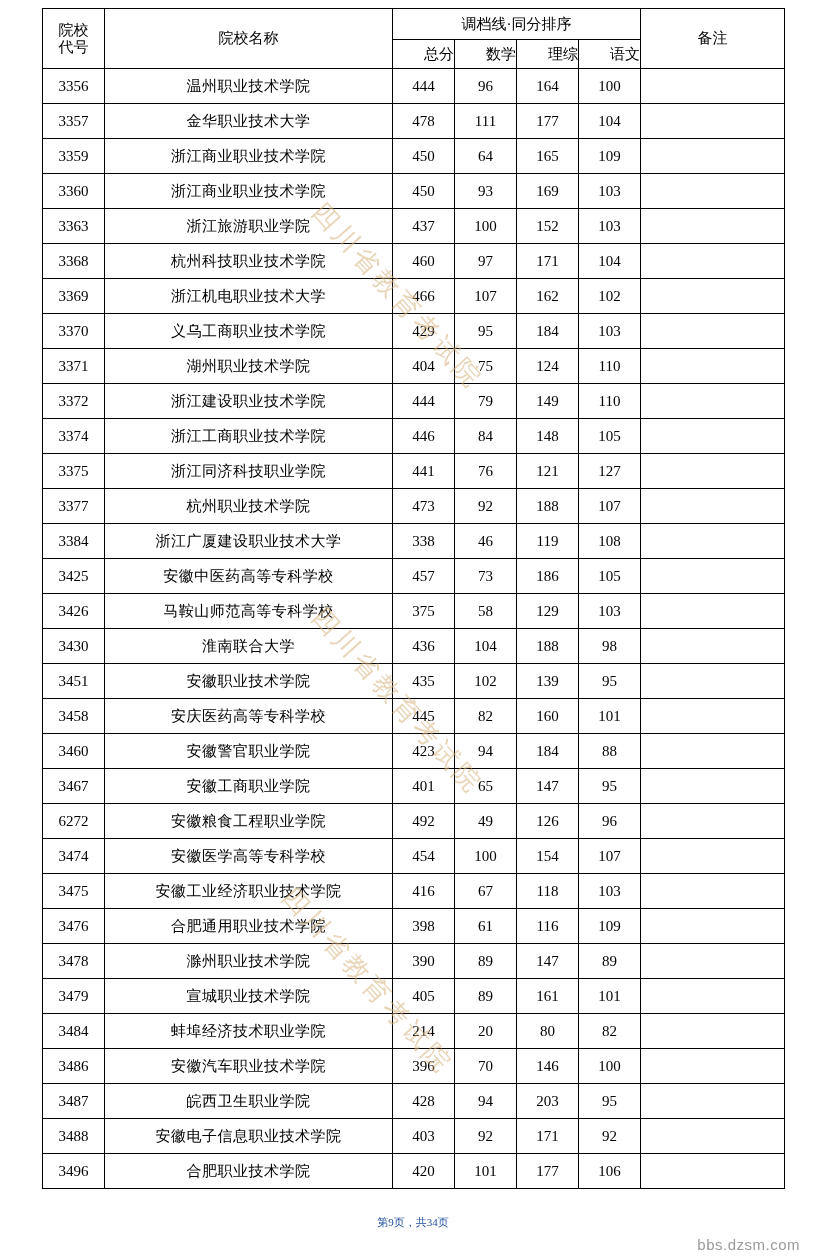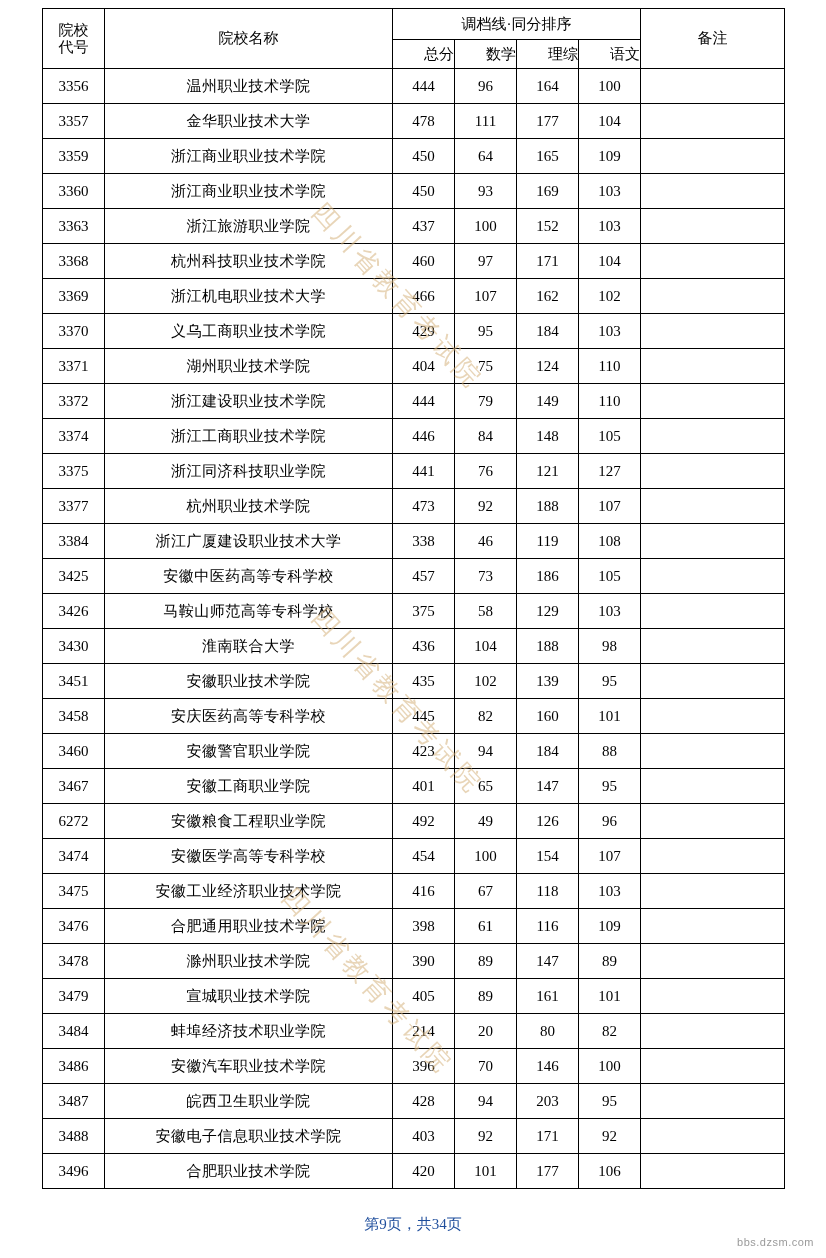--- a/index.html
+++ b/index.html
@@ -95,30 +95,30 @@
   .wm1 { left: 330px; top: 195px; transform: rotate(48deg); }
   .wm2 { left: 330px; top: 600px; transform: rotate(48deg); }
   .wm3 { left: 300px; top: 880px; transform: rotate(48deg); }
 
   .footer {
     position: absolute;
     left: 0;
     top: 1215px;
     width: 826px;
     text-align: center;
-    font-size: 15px;
+    font-size: 11px;
     color: #1f4e9c;
     font-family: "Liberation Serif", serif;
   }
   .footer .num { color: #1f4e9c; }
   .brand {
     position: absolute;
-    right: 12px;
+    right: 26px;
     top: 1236px;
-    font-size: 11px;
+    font-size: 15px;
     color: #9a9a9a;
     font-family: "Liberation Sans", sans-serif;
     letter-spacing: 0.5px;
   }
 </style>
 </head>
 <body>
 
 <div class="page">
 

